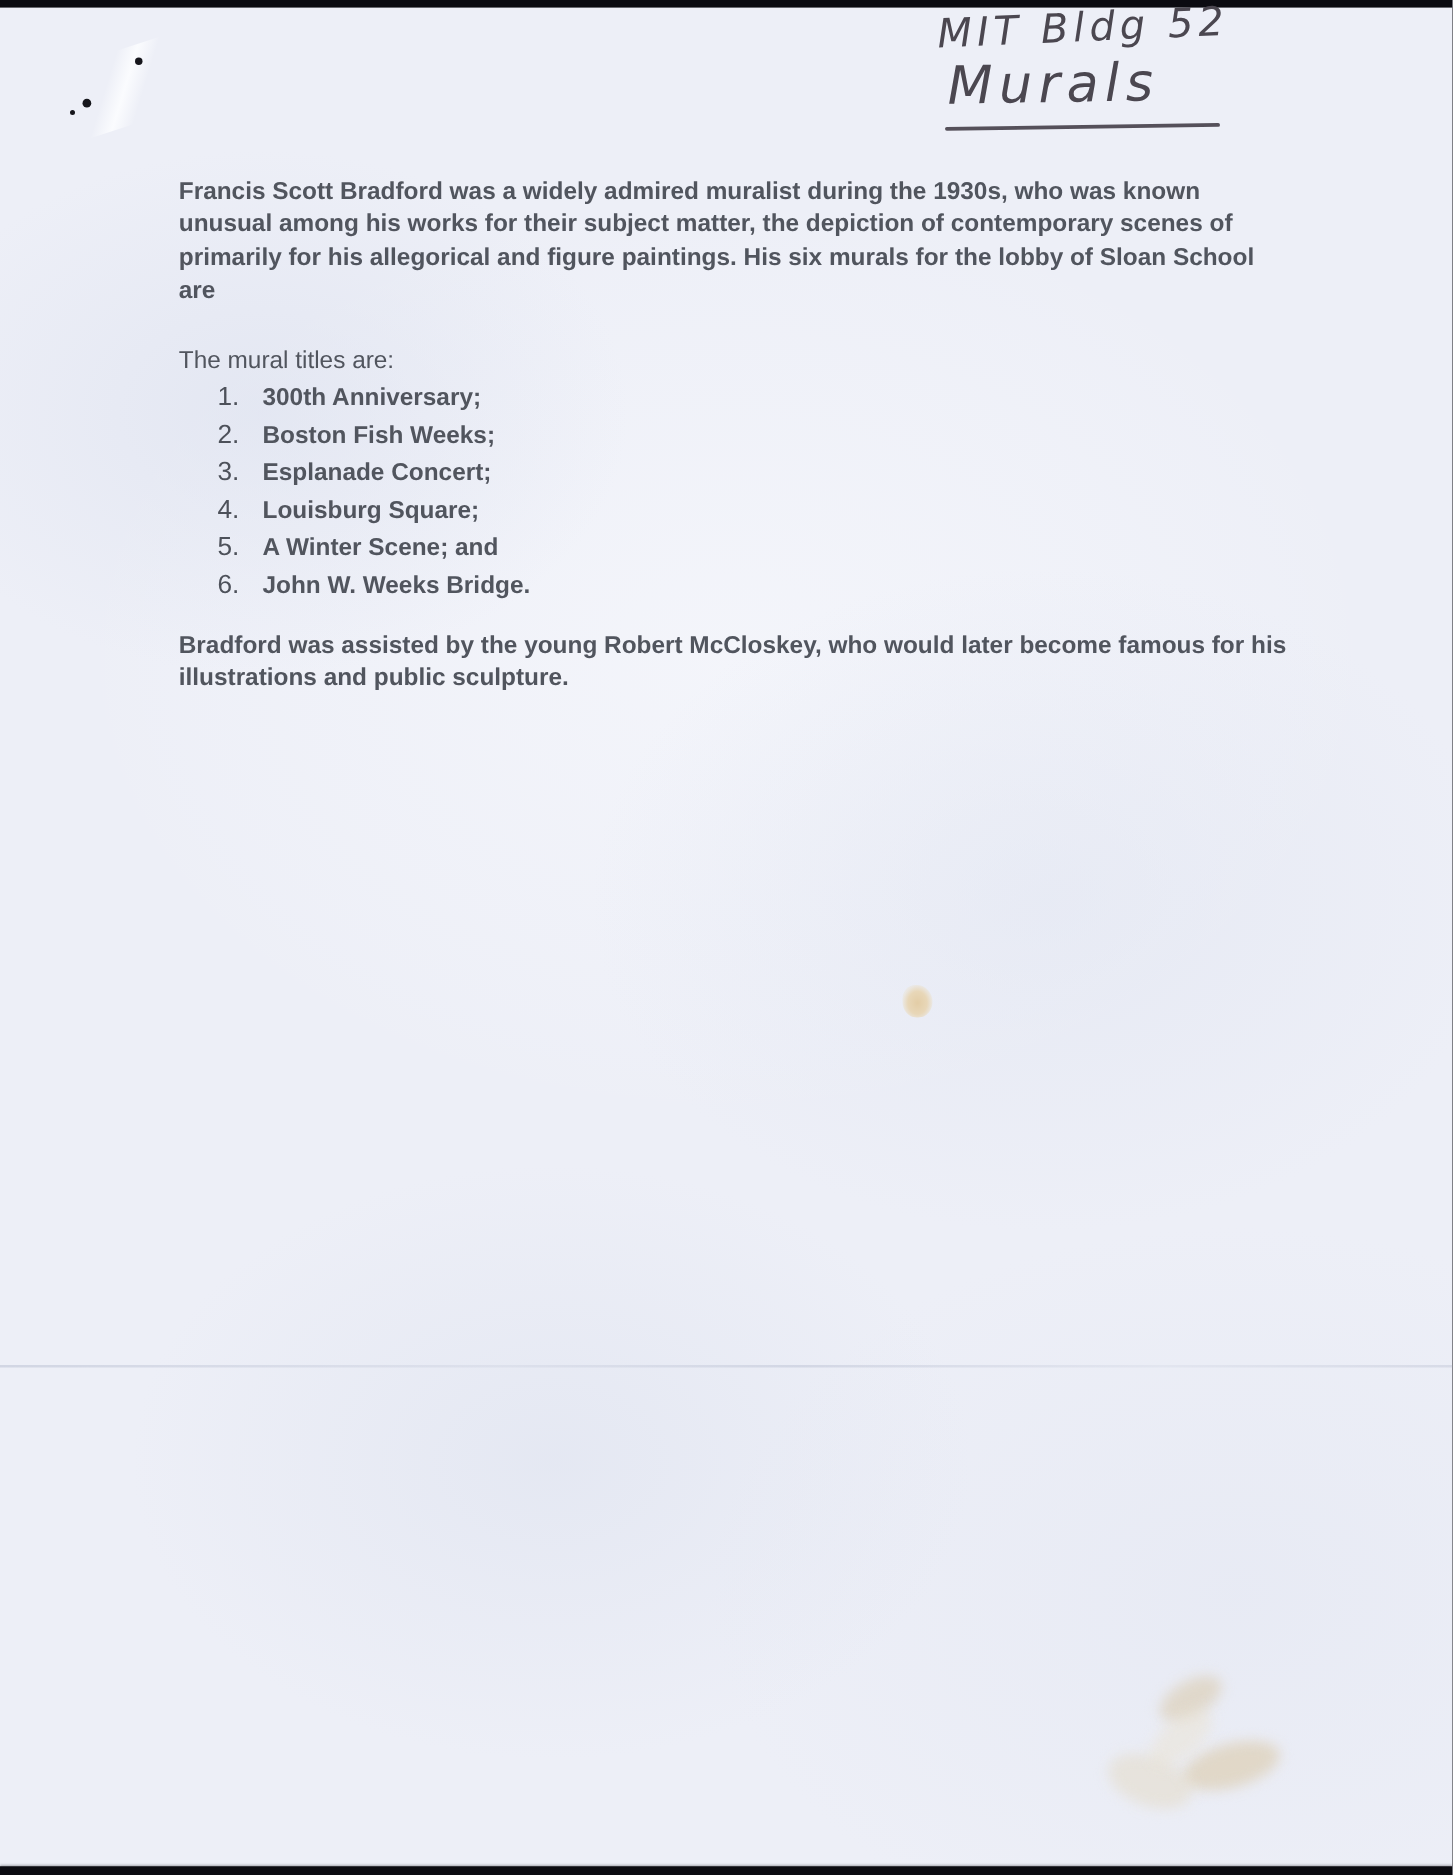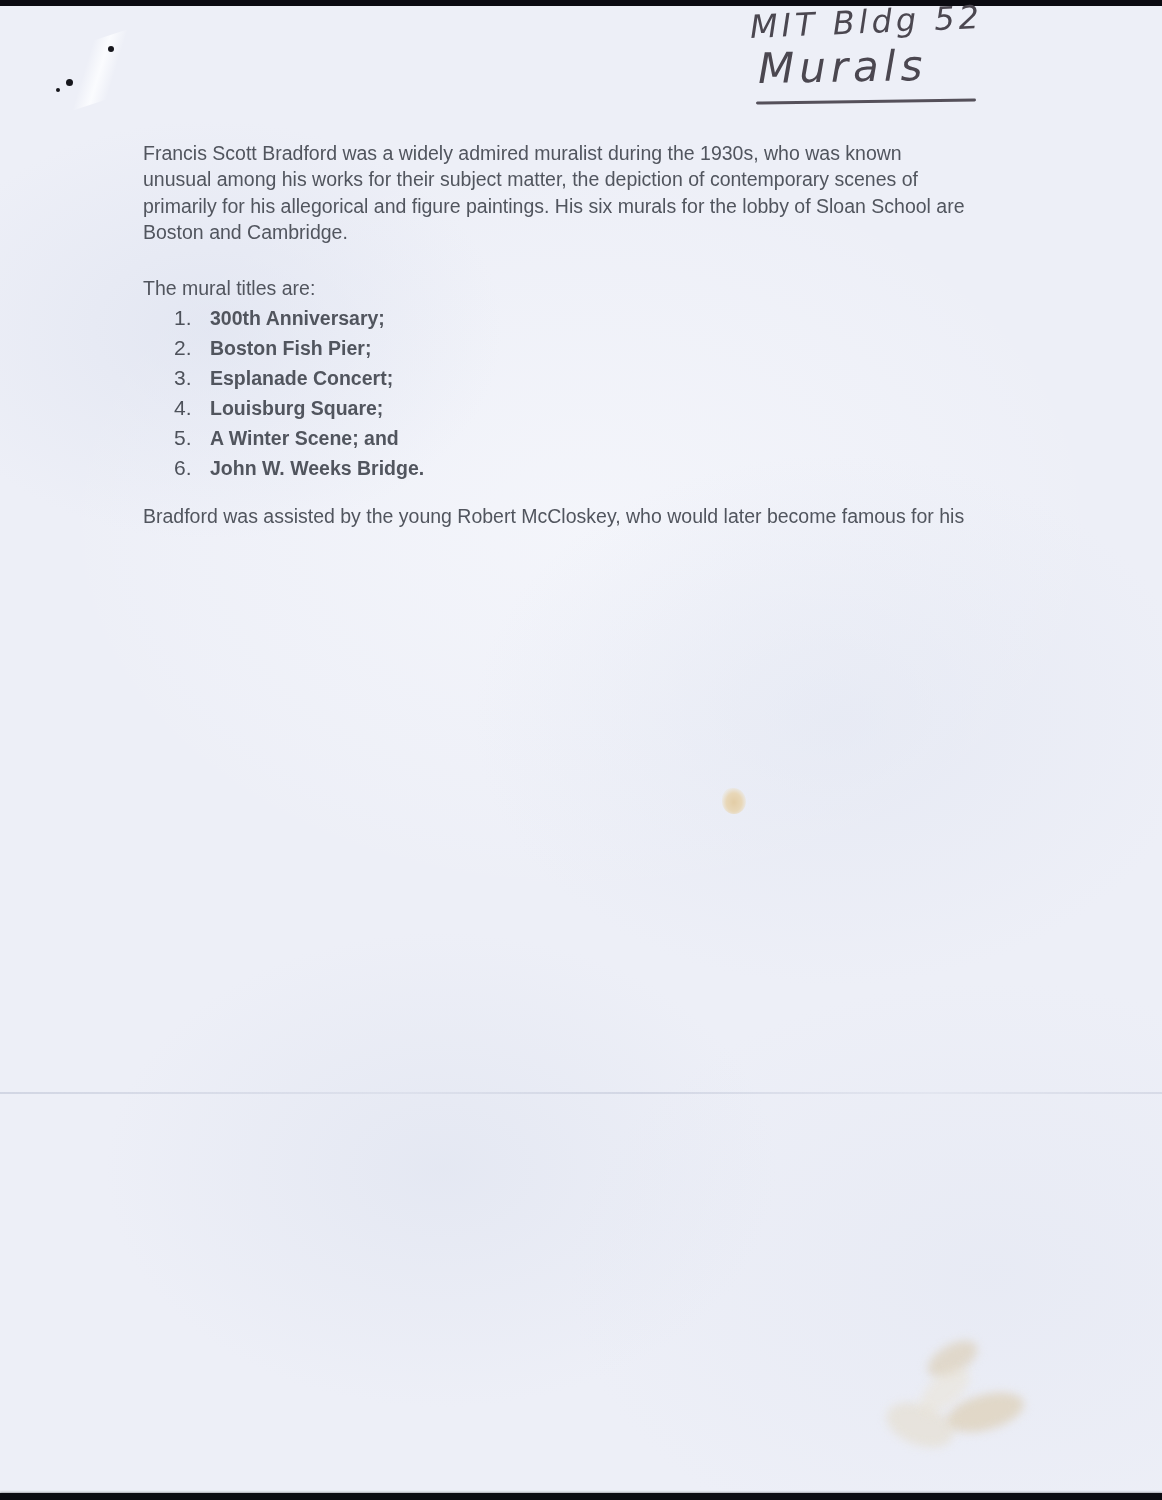--- a/index.html
+++ b/index.html
@@ -99,21 +99,21 @@
   
   .typed-content {
     position: absolute;
     left: 143px;
     top: 140px;
     width: 895px;
     color: #51555e;
     font-size: 19.5px;
     line-height: 26.4px;
   }
-  .paragraph { margin: 0; }
+  .paragraph { margin: 0; font-weight: bold; }
   .list-intro { margin-top: 29px; }
   .mural-list { margin-top: 2px; }
   .mural-list-item {
     display: flex;
     height: 30px;
     line-height: 30px;
     padding-left: 31px;
   }
   .list-number {
     width: 36px;
@@ -198,33 +198,32 @@
     <div class="hw-line2">Murals</div>
     <div class="hw-underline"></div>
   </div>
 
   <div class="typed-content">
 
     <div class="paragraph">
       <div>Francis Scott Bradford was a widely admired muralist during the 1930s, who was known</div>
       <div>unusual among his works for their subject matter, the depiction of contemporary scenes of</div>
       <div>primarily for his allegorical and figure paintings. His six murals for the lobby of Sloan School are</div>
-      <div>Boston and Cambridge.</div>
     </div>
 
     <div class="list-intro">The mural titles are:</div>
 
     <div class="mural-list">
       <div class="mural-list-item">
         <span class="list-number">1.</span>
         <span class="mural-title">300th Anniversary;</span>
       </div>
       <div class="mural-list-item">
         <span class="list-number">2.</span>
-        <span class="mural-title">Boston Fish Pier;</span>
+        <span class="mural-title">Boston Fish Weeks;</span>
       </div>
       <div class="mural-list-item">
         <span class="list-number">3.</span>
         <span class="mural-title">Esplanade Concert;</span>
       </div>
       <div class="mural-list-item">
         <span class="list-number">4.</span>
         <span class="mural-title">Louisburg Square;</span>
       </div>
       <div class="mural-list-item">
@@ -232,20 +231,21 @@
         <span class="mural-title">A Winter Scene; and</span>
       </div>
       <div class="mural-list-item">
         <span class="list-number">6.</span>
         <span class="mural-title">John W. Weeks Bridge.</span>
       </div>
     </div>
 
     <div class="paragraph paragraph-2">
       <div>Bradford was assisted by the young Robert McCloskey, who would later become famous for his</div>
+      <div>illustrations and public sculpture.</div>
     </div>
 
   </div>
 
   <div class="fold-crease"></div>
 
   <div class="stain-spot"></div>
 
   <div class="stain-smudge">
     <div class="blob b1"></div>

